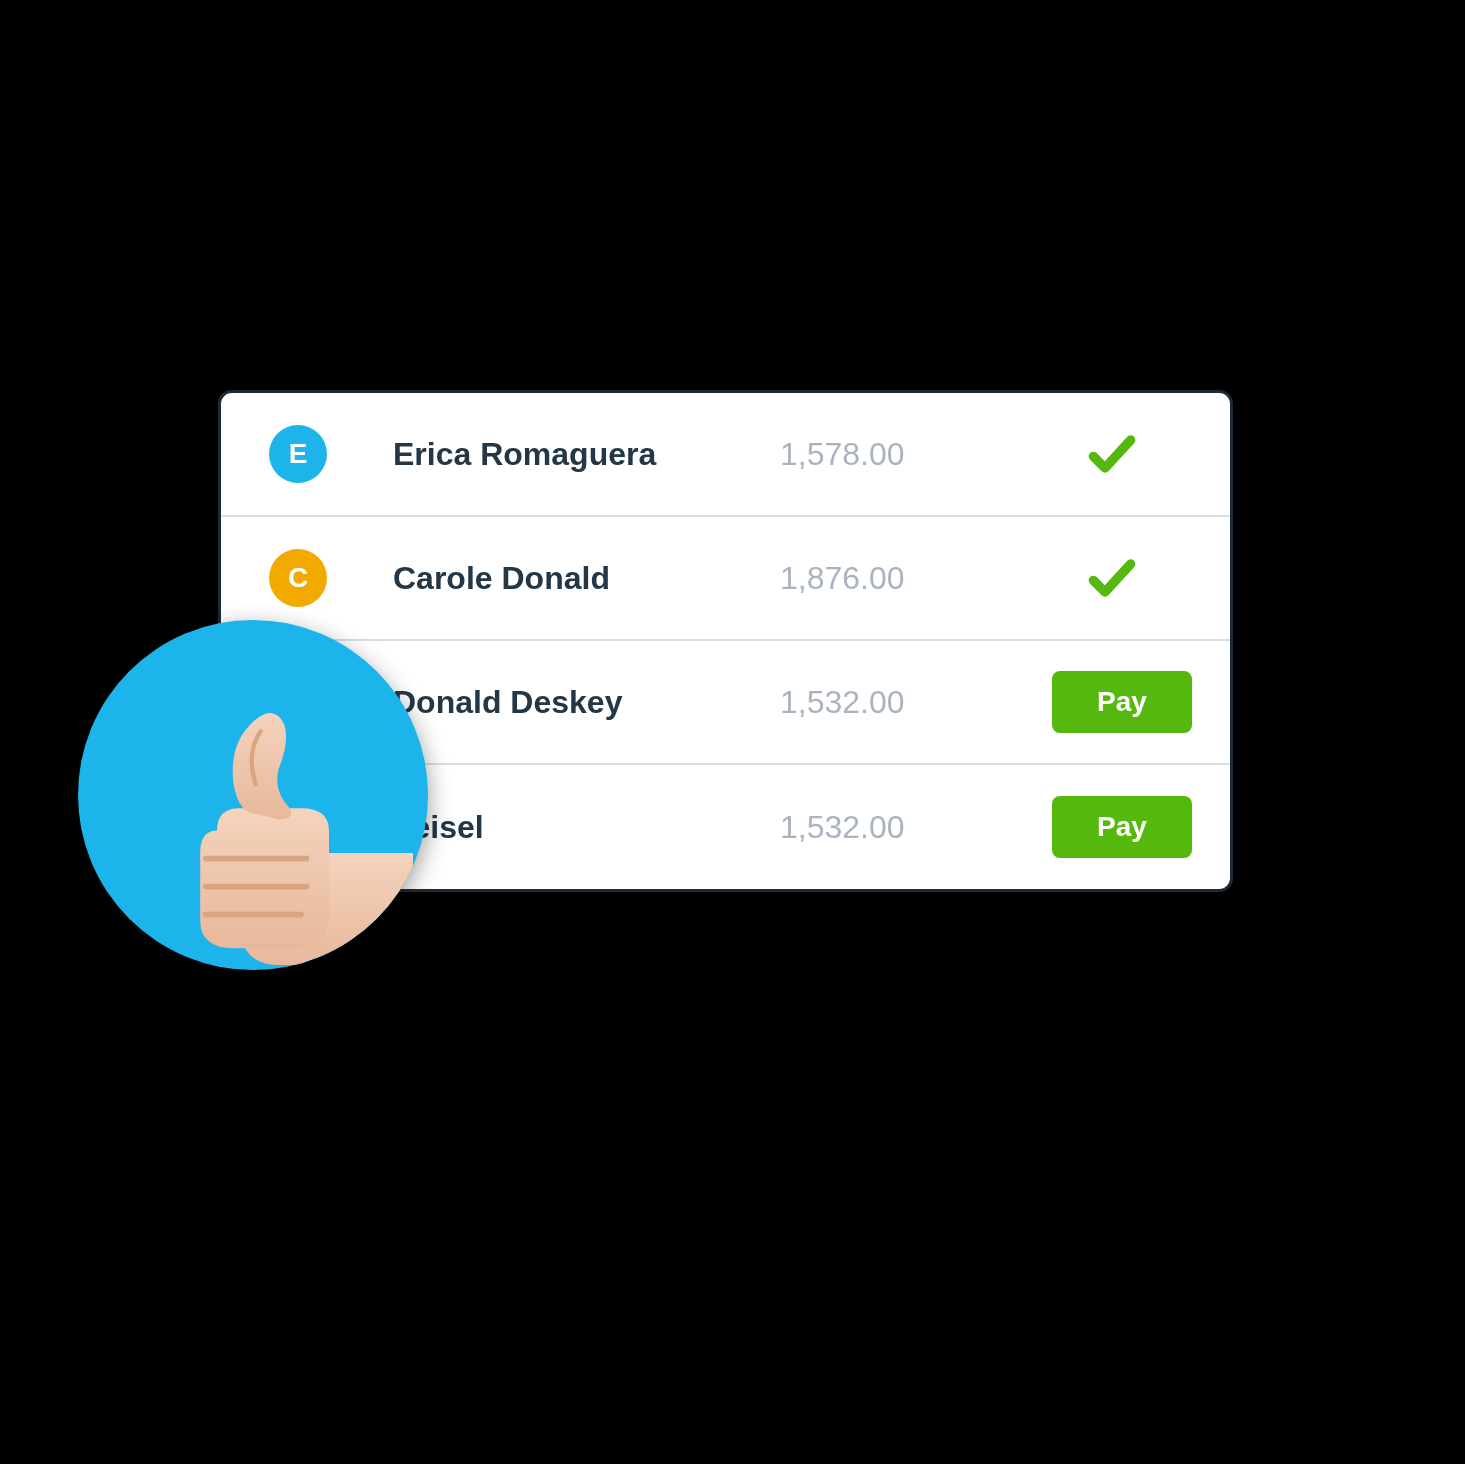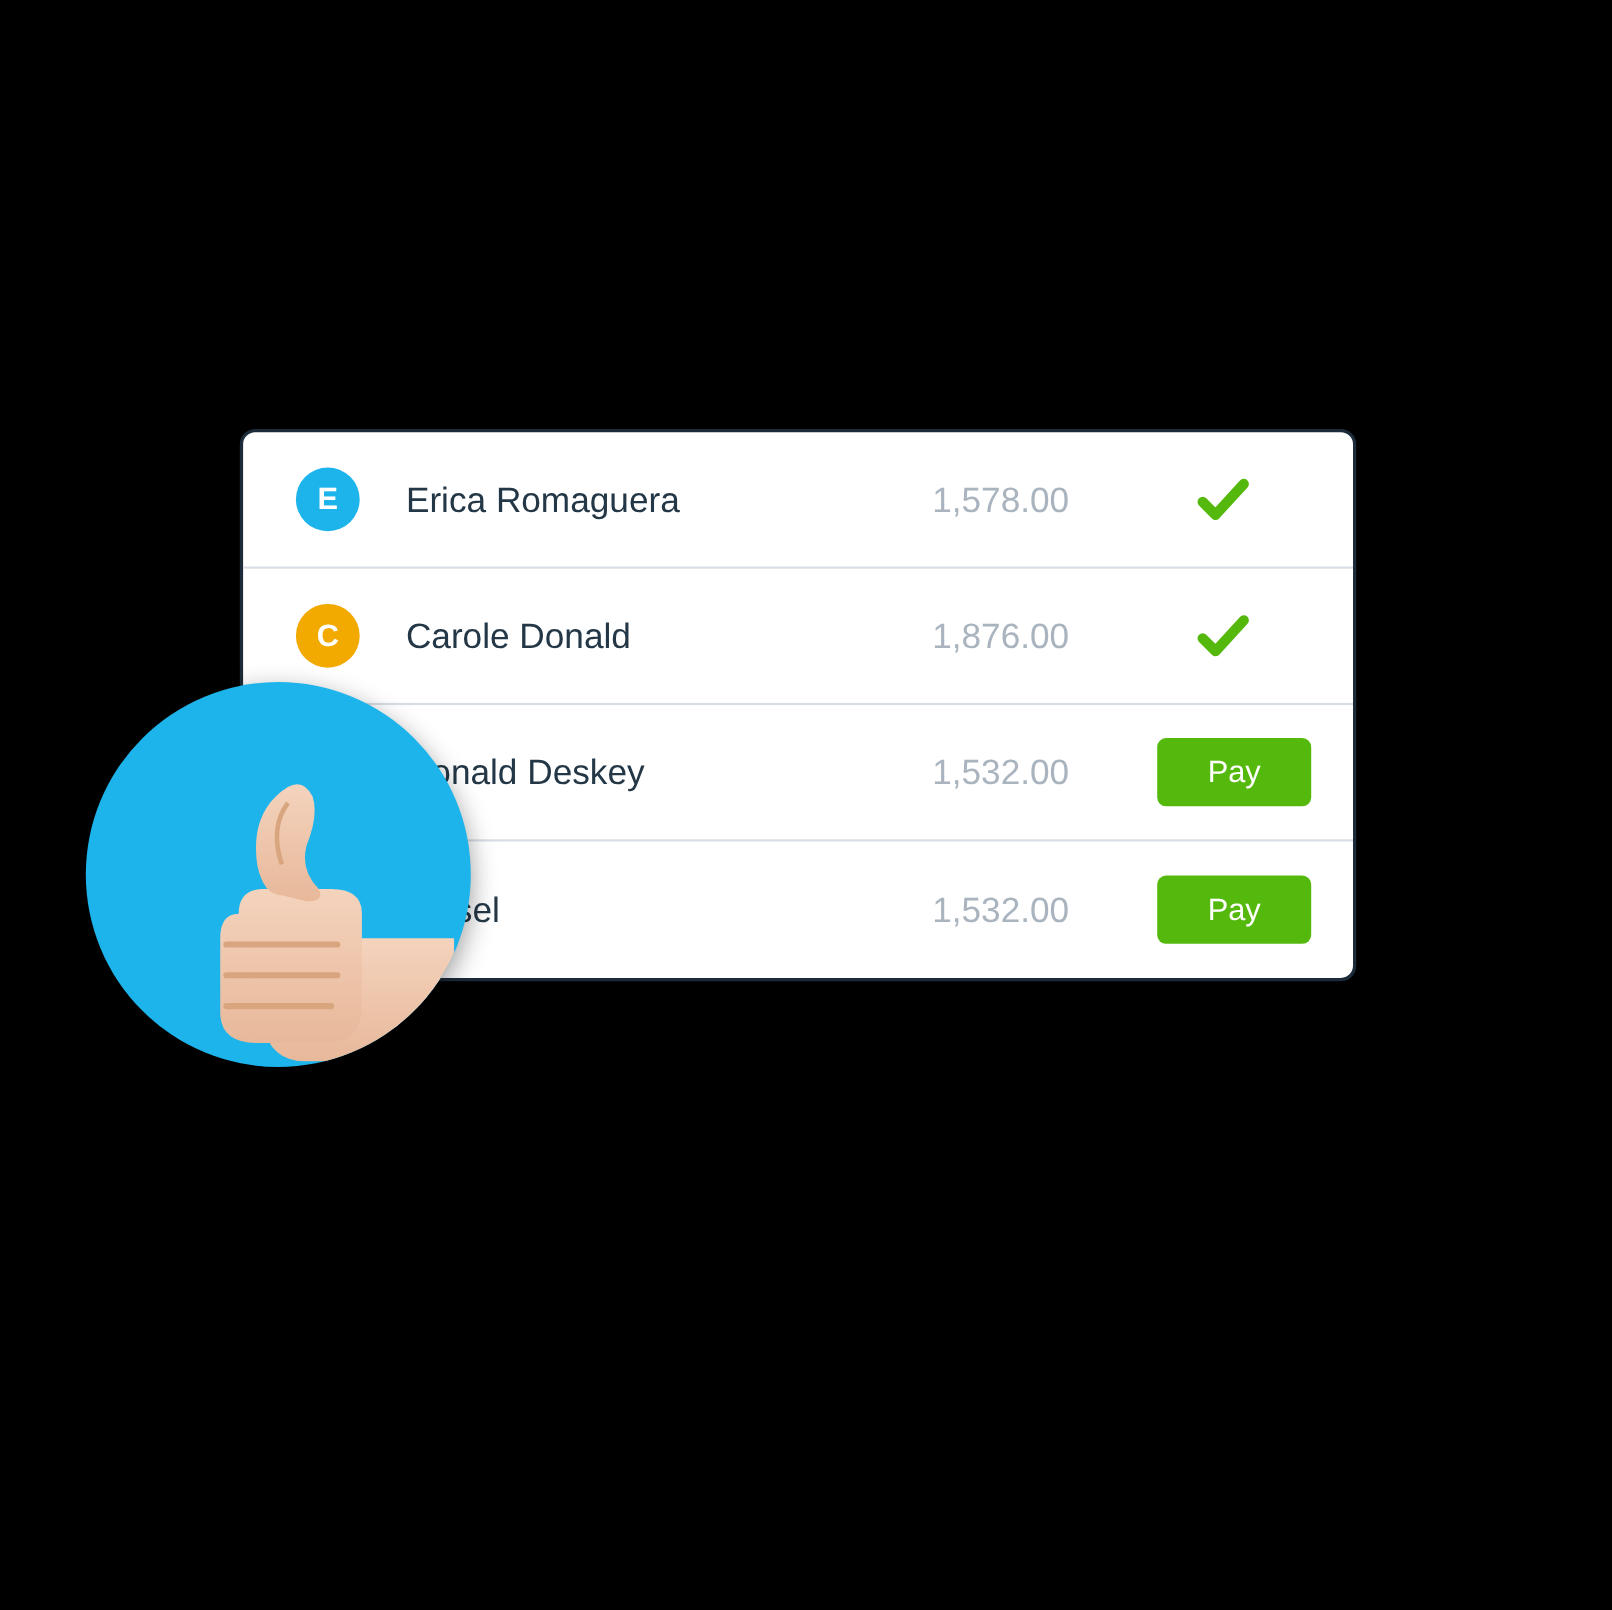--- a/index.html
+++ b/index.html
@@ -39,47 +39,47 @@
     justify-content: center;
     color: #fff;
     font-weight: 600;
     font-size: 28px;
     flex: 0 0 58px;
     margin-right: 42px;
   }
   .name {
     flex: 1 1 auto;
     font-size: 32px;
-    font-weight: 400;
+    font-weight: 700;
     color: #233746;
+    margin-left: 24px;
   }
   .amount {
     width: 220px;
-    text-align: right;
     font-size: 32px;
     color: #aab4bf;
     font-weight: 400;
-    margin-right: 60px;
+    margin-right: 32px;
   }
   .action {
     width: 160px;
     display: flex;
     align-items: center;
     justify-content: center;
   }
   .check-svg { width: 56px; height: 56px; }
   .pay-btn {
     width: 160px;
     height: 62px;
     background: #55b90d;
     border: none;
     border-radius: 8px;
     color: #fff;
     font-size: 28px;
-    font-weight: 400;
+    font-weight: 700;
     cursor: pointer;
     margin-left: 20px;
   }
   
   .badge {
     position: absolute;
     left: 78px;
     top: 620px;
     width: 350px;
     height: 350px;

